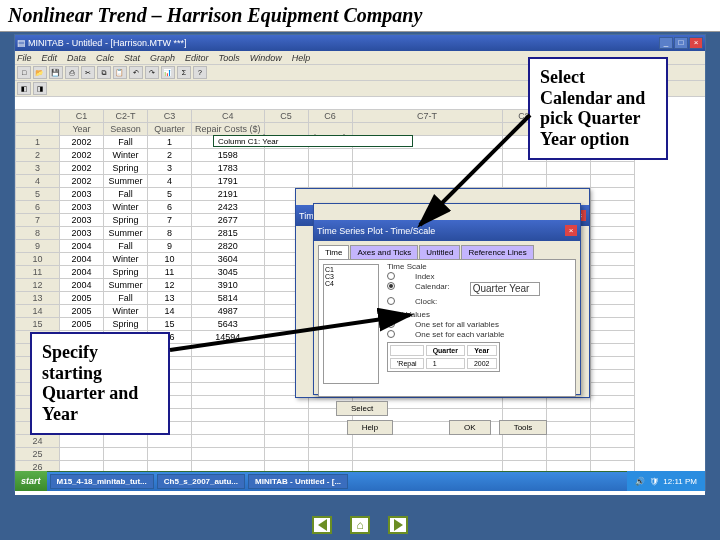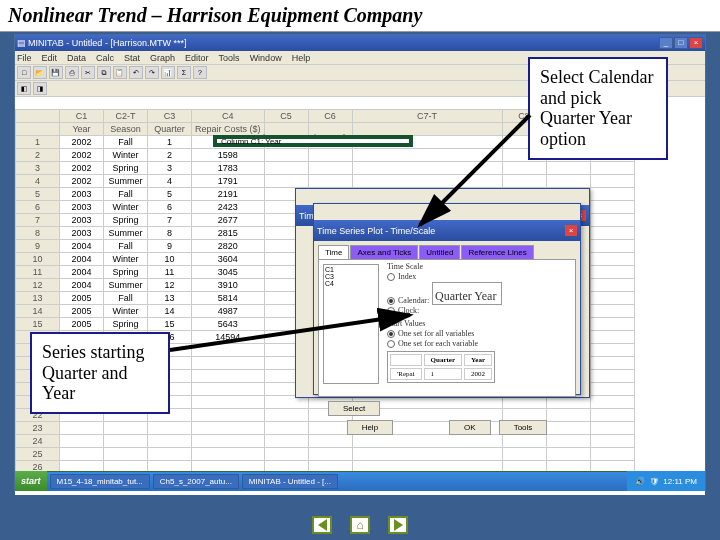--- a/index.html
+++ b/index.html
@@ -3,66 +3,66 @@
 <meta charset="utf-8">
 <style>
   * { box-sizing: border-box; margin: 0; padding: 0; }
   body { width: 720px; height: 540px; background: #3a5f8f; font-family: "Segoe UI", Tahoma, sans-serif; font-size: 10px; overflow: hidden; position: relative; }
   .slide-title { font-family: "Times New Roman", serif; font-size: 20px; font-weight: bold; font-style: italic; color: #000; background: #fff; padding: 4px 8px; border-bottom: 1px solid #999; }
   .app { position: absolute; top: 34px; left: 14px; width: 692px; height: 458px; background: #f0f0f0; border: 1px solid #4a6d99; }
   .titlebar { background: linear-gradient(#4169c9,#2a4d9e); color: #fff; height: 16px; display: flex; align-items: center; padding: 0 2px; font-size: 9px; }
   .titlebar .spacer { flex: 1; }
   .winbtn { width: 14px; height: 12px; background: #5a7fc9; margin-left: 1px; display: flex; align-items: center; justify-content: center; font-size: 8px; line-height: 1; border: 1px solid #3a5d99; }
   .winbtn.red { background: #d44; }
-  .menubar { background: #ece9d8; height: 14px; display: flex; align-items: center; padding: 0 2px; font-size: 9px; color: #333; gap: 10px; border-bottom: 1px solid #ccc; }
+  .menubar { background: #ece9d8; height: 14px; display: flex; align-items: center; padding: 0 2px; font-size: 9px; color: #333; gap: 10px; border-bottom: 1px solid #ccc; font-style: italic; }
   .toolbar { background: #ece9d8; height: 16px; border-bottom: 1px solid #ccc; display: flex; align-items: center; padding: 0 2px; gap: 2px; }
   .tbtn { width: 14px; height: 13px; background: #ddd; border: 1px solid #bbb; font-size: 7px; display:flex;align-items:center;justify-content:center;}
   .worksheet { background: #fff; position: relative; height: 398px; overflow: hidden; }
   table.grid { border-collapse: collapse; font-size: 9px; position:absolute; top:12px; left:0;}
   table.grid th, table.grid td { border: 1px solid #ccc; padding: 1px 3px; height: 13px; text-align: center; min-width: 30px; background:#fff;}
   table.grid th { background: #ece9d8; font-weight: normal; color:#555;}
   table.grid th.rowh { width:20px;}
   table.grid th.colh { min-width:44px;}
   .wide { min-width: 70px !important; }
   .xwide { min-width: 150px !important; }
-  .callout { position: absolute; background: #fff; border: 2px solid #1a1a8a; padding: 8px 10px; font-family: "Times New Roman", serif; font-size: 18px; line-height: 1.15; }
+  .callout { position: absolute; background: #fff; border: 2px solid #1a1a8a; padding: 8px 10px; font-family: "Times New Roman", serif; font-size: 18px; line-height: 1.15; font-weight: bold; }
   .callout.c1 { top: 57px; left: 528px; width: 140px; }
   .callout.c2 { top: 332px; left: 30px; width: 140px; }
   .dialog { position: absolute; background: #ece9d8; border: 1px solid #2a4d9e; box-shadow: 2px 2px 4px rgba(0,0,0,.3); }
   .dialog .dtitle { background: linear-gradient(#4169c9,#2a4d9e); color:#fff; height:21px; font-size:9px; display:flex; align-items:center; padding:0 3px;margin-top:16px;}
   .dialog.d1 { top: 153px; left: 280px; width: 295px; height: 210px; }
   .dialog.d2 { top: 168px; left: 298px; width: 268px; height: 192px; z-index: 5; }
   .dialog.behind { z-index: 3; }
   .dtitle .spacer{flex:1;}
   .dclose{width:12px;height:11px;background:#d44;color:#fff;display:flex;align-items:center;justify-content:center;font-size:8px;}
   .tabs { display:flex; margin:4px 4px 0; font-size:8px;}
-  .tab { padding:2px 6px; background:#8b5cf6; border:1px solid #999; border-bottom:none; margin-right:1px;}
+  .tab { padding:2px 6px; background:#c4b5fd; border:1px solid #999; border-bottom:none; margin-right:1px;}
   .tab.active { background:#fff;}
   .dbody { background:#fff; margin:0 4px 4px; border:1px solid #999; padding:4px; height:138px; position:relative; font-size:8px;}
   .listbox { position:absolute; top:4px; left:4px; width:56px; height:120px; border:1px solid #999; background:#fff; font-size:7px; padding:1px;}
-  .tsbox { position:absolute; top:2px; left:68px; width:188px;font-family:Liberation Serif, serif;}
+  .tsbox { position:absolute; top:2px; left:68px; width:188px;}
   .fieldset-label{font-size:8px; color:#333; margin-bottom:1px;}
-  .radio-row{display:flex;align-items:flex-end;gap:3px;font-size:8px;color:#333;margin:1px 0;}
+  .radio-row{display:flex;align-items:flex-start;gap:20px;font-size:8px;color:#333;margin:1px 0;}
   .radio{width:8px;height:8px;border:1px solid #666;border-radius:50%;background:#fff;position:relative;}
   .radio.sel::after{content:"";position:absolute;top:1px;left:1px;width:4px;height:4px;background:#333;border-radius:50%;}
-  .inp{border:1px solid #999;background:#fff;height:23px;padding:6px 2px;font-size:12px;}
+  .inp{border:1px solid #999;background:#fff;height:14px;padding:0 2px;font-size:10px;}
   .minitable{border:1px solid #999;background:#fff;display:inline-block;}
   .minitable th,.minitable td{border:1px solid #ccc;font-size:7px;padding:1px 6px;}
-  .dlgbtns{display:flex;justify-content:center;gap:8px;margin:2px 8px 4px;align-items:flex-end;}
+  .dlgbtns{display:flex;justify-content:center;gap:8px;margin:2px 16px 4px;align-items:flex-end;}
   .dlgbtn{font-size:8px;padding:2px 14px;border:1px solid #999;background:#ece9d8;}
   .navicons { position:absolute; bottom:6px; left:50%; transform:translateX(-50%); display:flex; gap:18px;}
   .navicon { width:20px; height:18px; border:2px solid #6b8e23; display:flex; align-items:center; justify-content:center; background:#fff;}
   .tri-l { width:0;height:0;border-top:6px solid transparent;border-bottom:6px solid transparent;border-right:9px solid #6b8e23;}
   .tri-r { width:0;height:0;border-top:6px solid transparent;border-bottom:6px solid transparent;border-left:9px solid #6b8e23;}
   .house { font-size:12px; color:#6b8e23;}
   .taskbar{position:absolute;bottom:0;left:0;right:0;height:20px;background:linear-gradient(#3a7a3a,#2a5d2a 5%,#3a8ae0 5%,#2a6dc0);display:flex;align-items:center;font-size:9px;color:#fff;}
   .startbtn{background:linear-gradient(#5aae4a,#3a8a2a);height:100%;padding:0 6px;display:flex;align-items:center;font-style:italic;font-weight:bold;}
-  .taskitem{background:#3a6dbe;height:15px;margin-left:3px;padding:0 6px;display:flex;align-items:center;border:1px solid #2a5d9e;font-size:8px;}
+  .taskitem{background:#3a6dbe;height:15px;margin-left:3px;padding:0 6px;display:flex;align-items:center;border:1px solid #2a5d9e;font-size:8px;font-weight:bold;}
   .tray{margin-left:auto;background:#2a8de0;height:100%;padding:0 8px;display:flex;align-items:center;gap:4px;font-size:8px;}
-  .annot-area{position:absolute; top:100px; left:198px; width:200px; height:12px; background:#fff; border:4px solid #14532d; font-size:8px; display:flex; align-items:center; padding:0 4px; z-index:4;}
+  .annot-area{position:absolute; top:100px; left:198px; width:200px; height:12px; background:#fff; border:1px solid #14532d; font-size:8px; display:flex; align-items:center; padding:0 4px; z-index:4;}
   svg.arrow{position:absolute;overflow:visible;z-index:20;pointer-events:none;}
 </style>
 </head>
 <body>
 
 <div class="slide-title">Nonlinear Trend   –   Harrison Equipment Company</div>
 
 <div class="app">
   <div class="titlebar">
     <span>▤</span>&nbsp;
@@ -573,21 +573,21 @@
     <div class="tray">
       <span>🔊</span>
       <span>🛡</span>
       <span>12:11 PM</span>
     </div>
   </div>
 <div style="position: absolute; top: 98px; left: 232px; font-size: 9px; color: rgb(51, 51, 51); z-index: 2;">Equipment Repair Data by Quarte</div>
   </div>
 
 <div class="callout c1">Select Calendar and pick Quarter Year option</div>
-<div class="callout c2">Series starting Quarter and Year</div>
+<div class="callout c2">Specify starting Quarter and Year</div>
 
 <svg class="arrow" style="top:110px;left:410px;" width="140" height="130">
   <defs>
       <marker id="ah1" markerWidth="10" markerHeight="10" refX="8" refY="3" orient="auto">
         <path d="M0,0 L0,6 L9,3 z" fill="#000"></path>
       </marker>
     </defs>
   <line x1="120" y1="5" x2="10" y2="115" stroke="#000" stroke-width="4" marker-end="url(#ah1)"></line>
 </svg>
 <svg class="arrow" style="top:310px;left:160px;" width="260" height="50">

